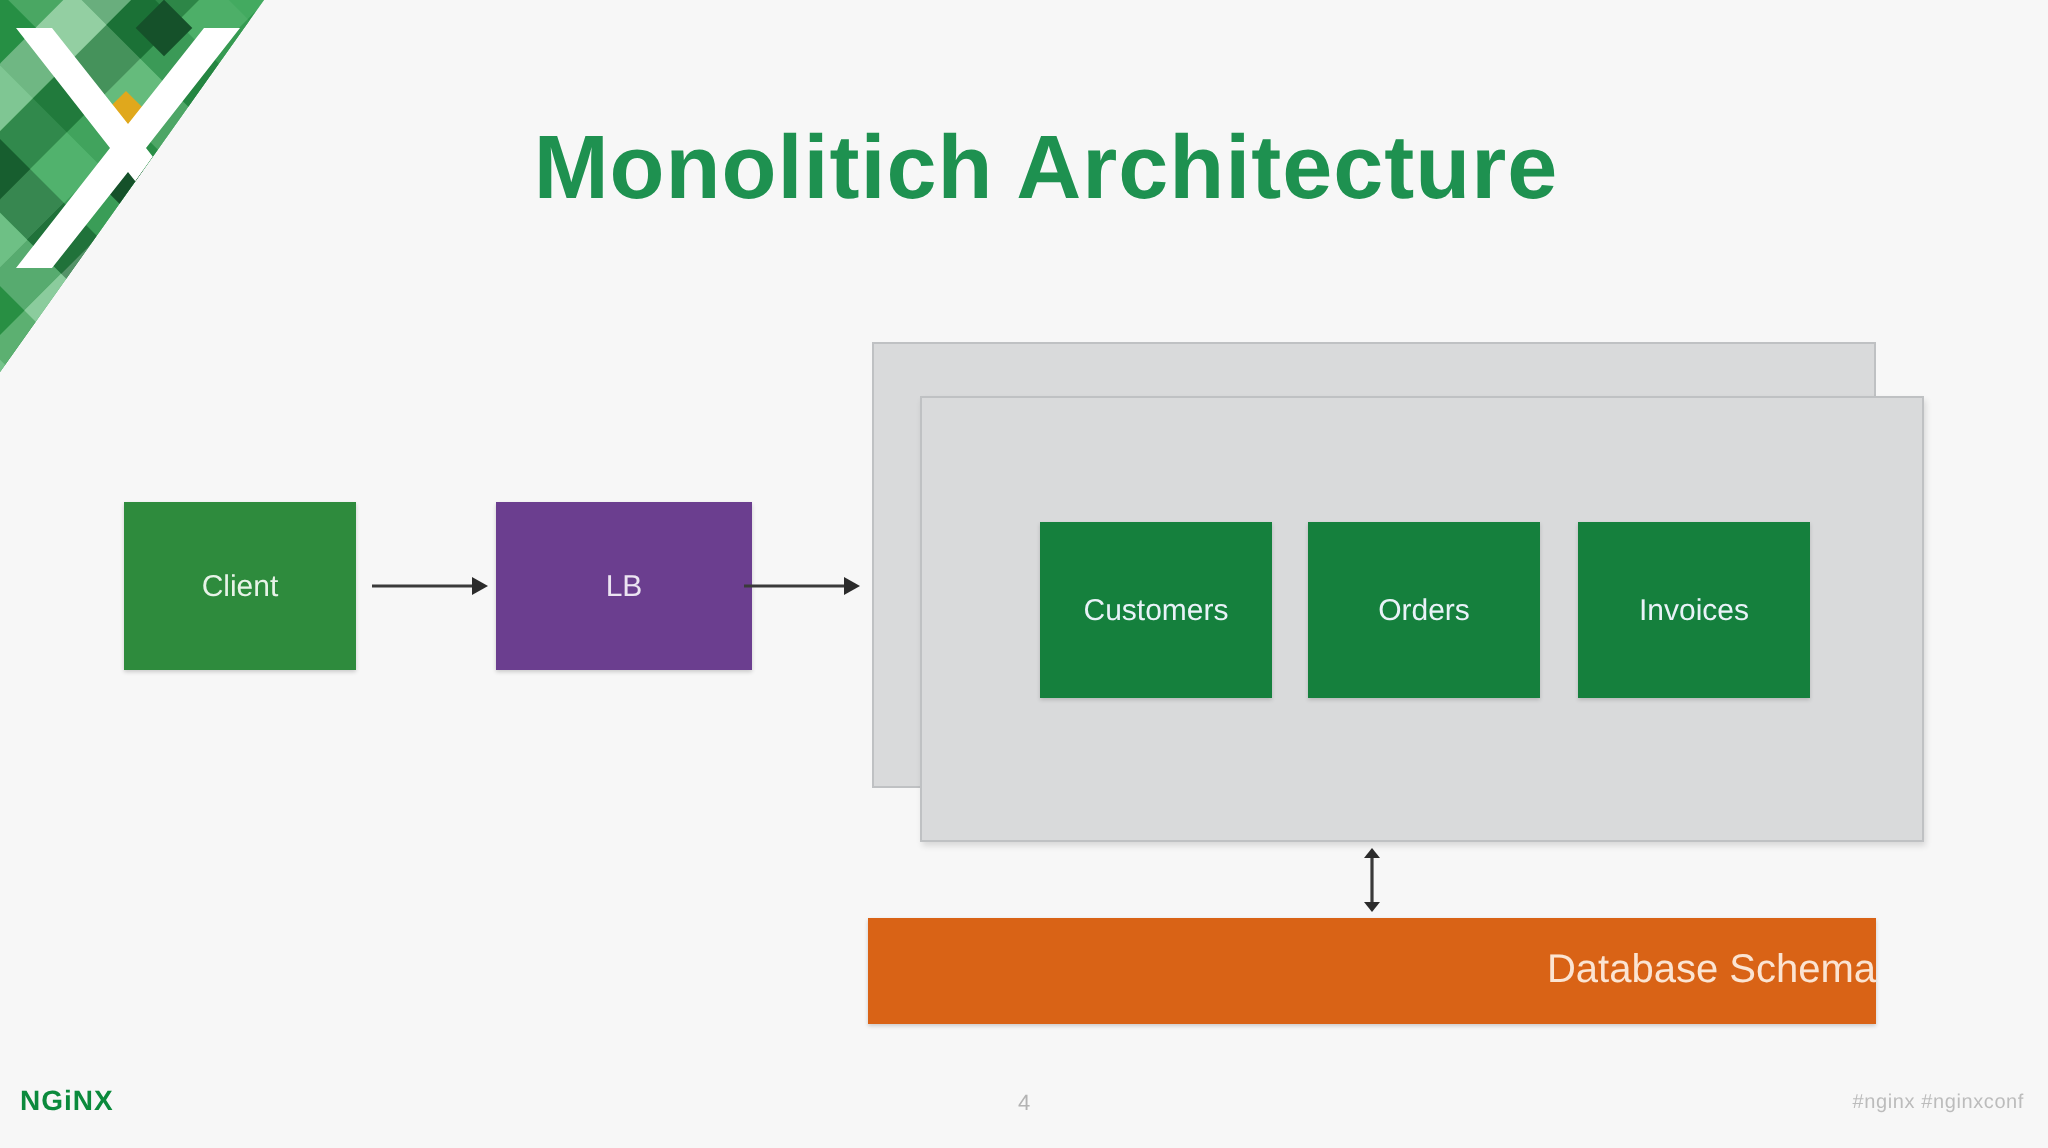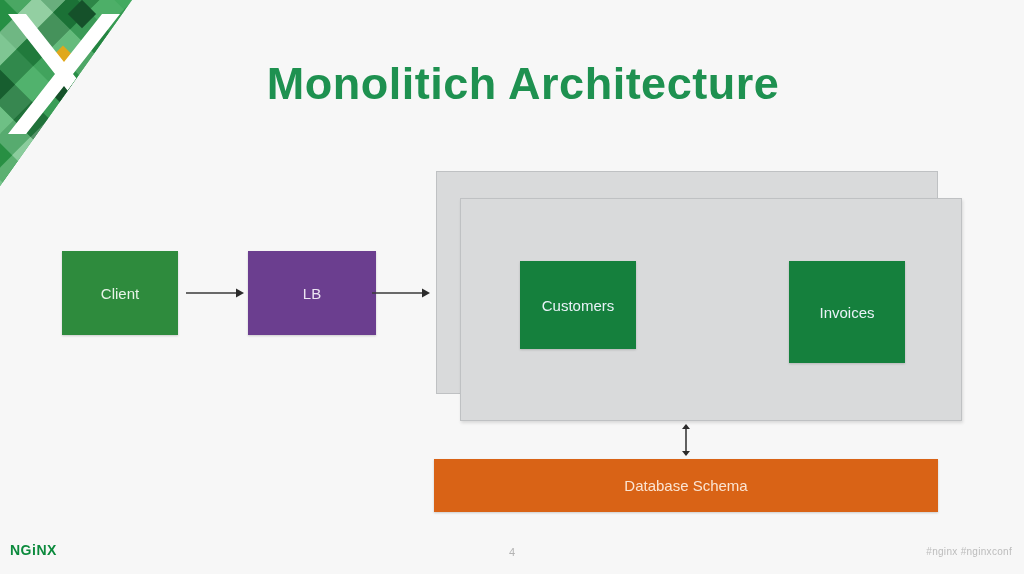--- a/index.html
+++ b/index.html
@@ -102,29 +102,30 @@
     color: #e9f2f8;
     font-size: 15px;
     display: flex;
     align-items: center;
     justify-content: center;
     box-sizing: border-box;
     box-shadow: 0 1px 2px rgba(0,0,0,0.16);
   }
   #module-0 { left: 520px; top: 261px; width: 116px; height: 88px; }
   #module-1 { left: 654px; top: 261px; width: 116px; height: 88px; }
-  #module-2 { left: 789px; top: 261px; width: 116px; height: 102px; }
+  #module-2 { left: 789px; top: 261px; width: 116px; height: 88px; }
 
   
   #node-db {
     left: 434px; top: 459px;
     width: 504px; height: 53px;
     background: #d96316;
     color: #fbe4d2;
-    font-size: 15px;
+    font-size: 20px;
+    justify-content: flex-end;
   }
 
   
   .arrow-svg {
     position: absolute;
     overflow: visible;
   }
   #arrow-client-lb { left: 186px; top: 283px; width: 58px; height: 20px; }
   #arrow-lb-panel  { left: 372px; top: 283px; width: 58px; height: 20px; }
   #arrow-panel-db  { left: 676px; top: 424px; width: 20px; height: 32px; }
@@ -219,20 +220,23 @@
 <div id="slide-title">Monolitich Architecture</div>
 
 <div id="diagram">
 
   <div class="panel" id="panel-back"></div>
   <div class="panel" id="panel-front"></div>
 
   <div class="module" id="module-0">
     <span>Customers</span>
   </div>
+  <div class="module" id="module-1">
+    <span>Orders</span>
+  </div>
   <div class="module" id="module-2">
     <span>Invoices</span>
   </div>
 
   <div class="node" id="node-client">
     <span>Client</span>
   </div>
 
   <div class="node" id="node-lb">
     <span>LB</span>

